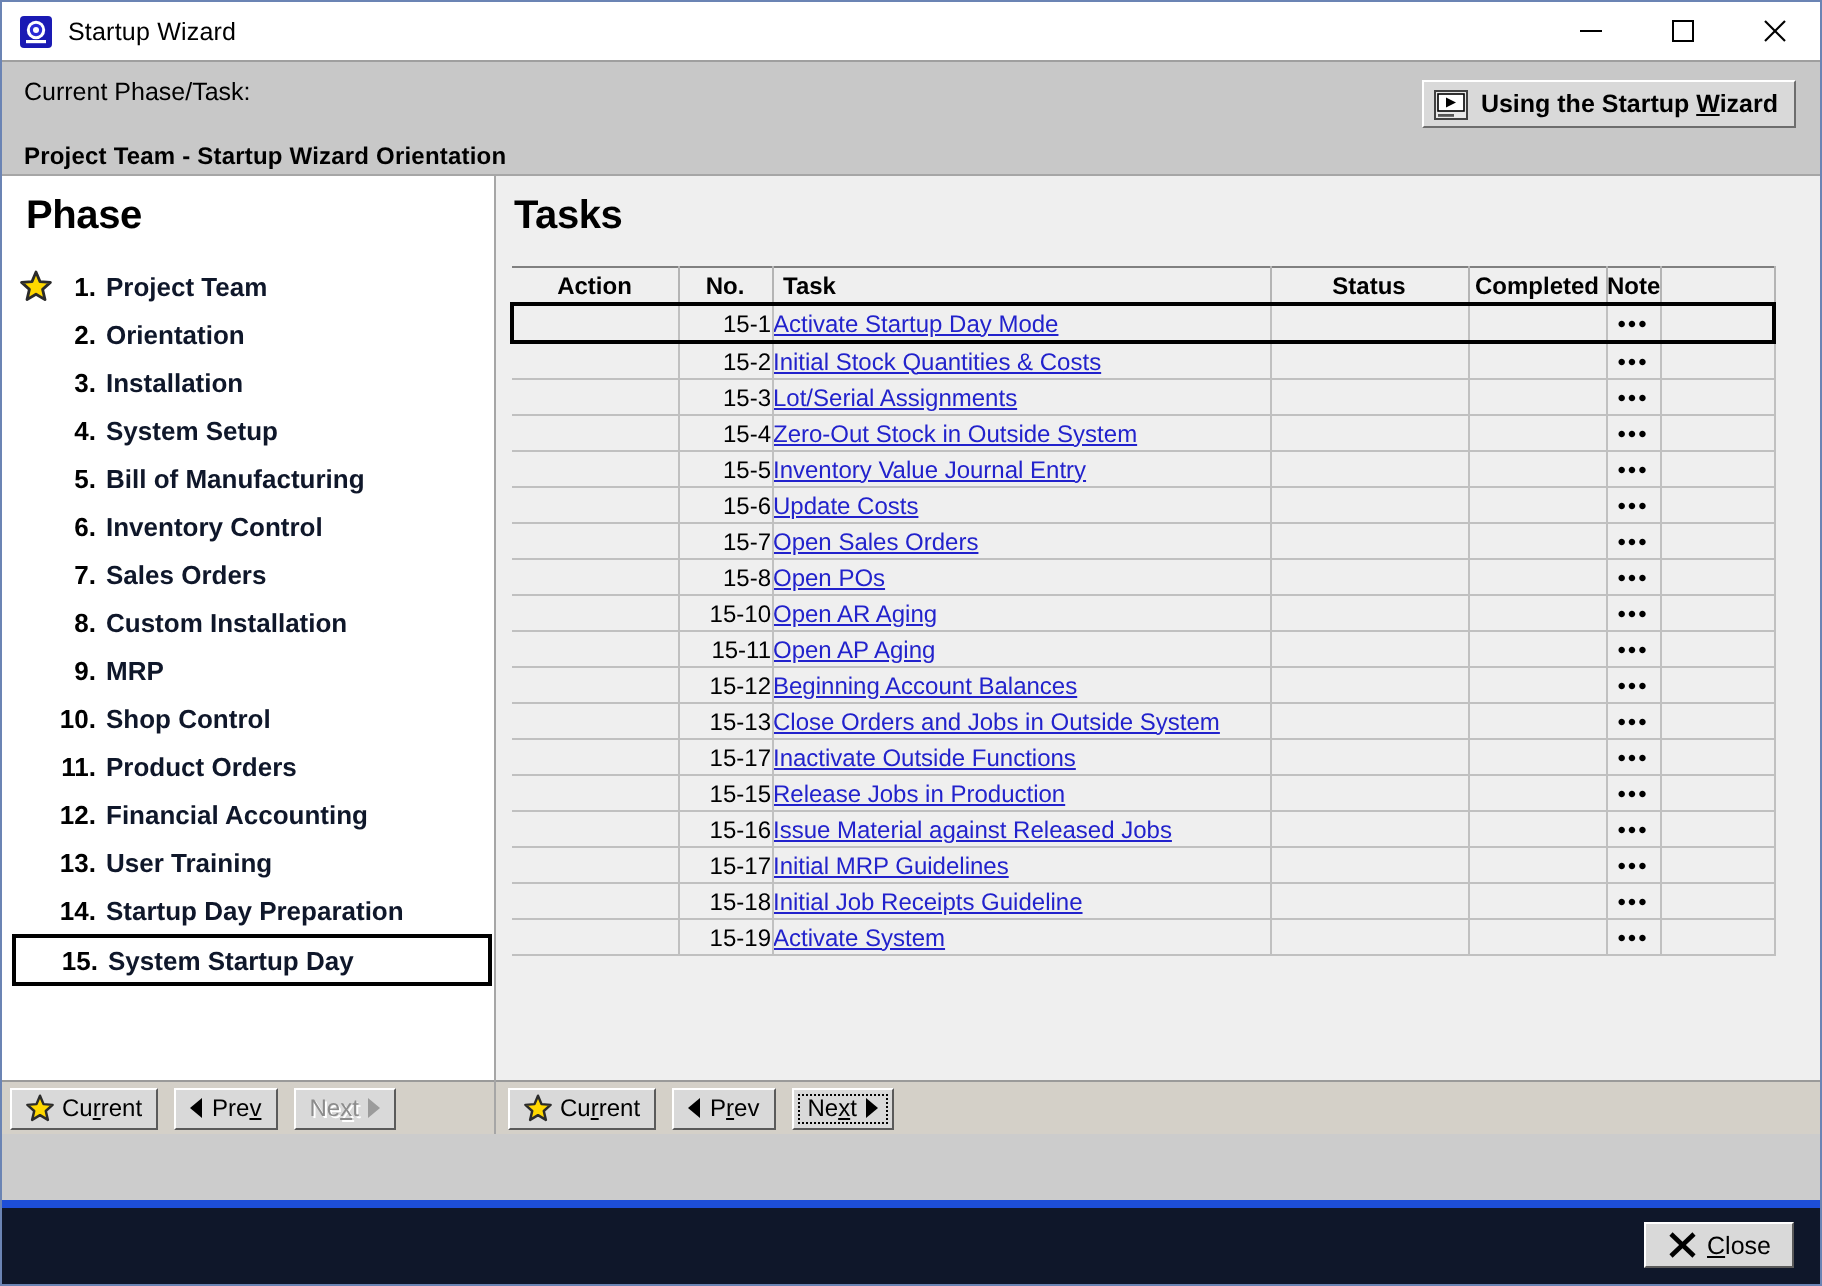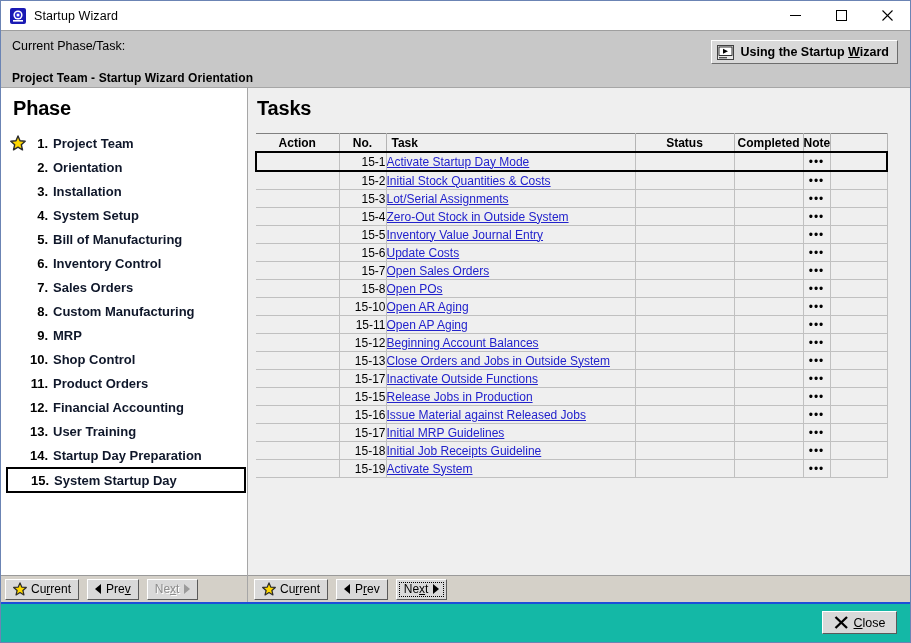--- a/index.html
+++ b/index.html
@@ -329,23 +329,24 @@
     border-bottom: 5px solid transparent;
     border-left: 6px solid #000;
     flex: 0 0 auto;
   }
   .nbtn.disabled .tri-right { border-left-color: #9b9b9b; }
 
   
   .footer {
     flex: 0 0 auto;
     height: 38px;
-    background: #14b8a6;
-    border-top: 2px solid #1d4ed8;
-    position: relative;
+    background: #0f172a;
+    border-top: 4px solid #1d4ed8;
+    position: relative;
+    margin-top: 33px;
   }
   .close-btn {
     position: absolute;
     right: 13px;
     top: 7px;
     width: 75px;
     height: 23px;
     box-sizing: border-box;
     background: #d9d9d9;
     border-top: 1px solid #ffffff;
@@ -447,21 +448,21 @@
             <div class="phase-row">
               <span class="phase-num">6.</span>
               <span class="phase-name">Inventory Control</span>
             </div>
             <div class="phase-row">
               <span class="phase-num">7.</span>
               <span class="phase-name">Sales Orders</span>
             </div>
             <div class="phase-row">
               <span class="phase-num">8.</span>
-              <span class="phase-name">Custom Manufacturing</span>
+              <span class="phase-name">Custom Installation</span>
             </div>
             <div class="phase-row">
               <span class="phase-num">9.</span>
               <span class="phase-name">MRP</span>
             </div>
             <div class="phase-row">
               <span class="phase-num">10.</span>
               <span class="phase-name">Shop Control</span>
             </div>
             <div class="phase-row">

